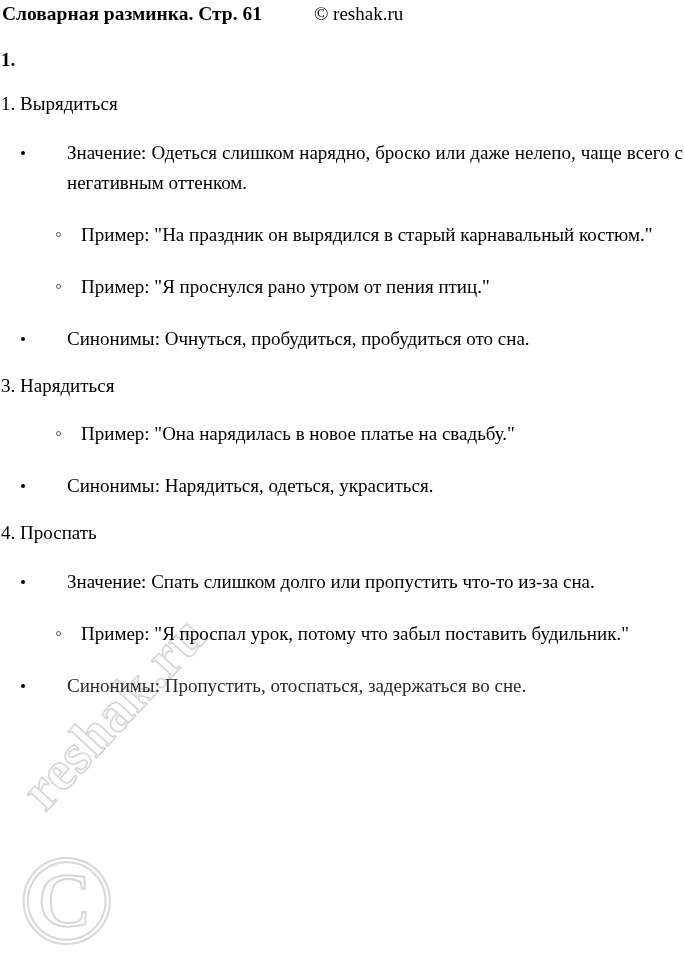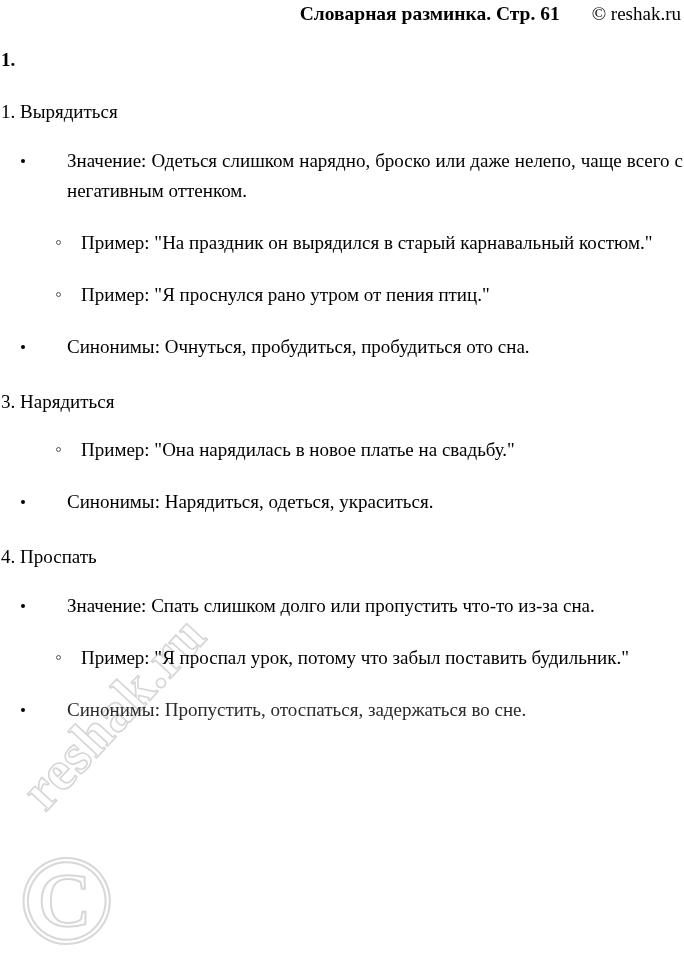--- a/index.html
+++ b/index.html
@@ -57,23 +57,24 @@
     transform: rotate(-47deg);
     transform-origin: left top;
     white-space: nowrap;
   }
 
   
   .header {
     position: relative;
     z-index: 2;
     display: flex;
-    justify-content: flex-end;
+    justify-content: flex-start;
     align-items: baseline;
     padding: 3px 2px 0 2px;
+    gap: 20px;
   }
   .header-title {
     font-size: 19.5px;
     font-weight: bold;
     letter-spacing: 0px;
     white-space: nowrap;
   }
   .header-copy {
     font-size: 19px;
     font-weight: normal;
@@ -93,21 +94,21 @@
     font-size: 19px;
     font-weight: bold;
     margin-top: 24px;
     margin-bottom: 0;
     line-height: 1.2;
   }
 
   .entry-title {
     font-size: 19px;
     font-weight: normal;
-    margin-top: 28px;
+    margin-top: 20px;
     line-height: 1.25;
   }
 
   ul.lvl1 {
     list-style: none;
     margin: 0;
     padding: 0;
   }
   ul.lvl1 > li.bullet1 {
     position: relative;

